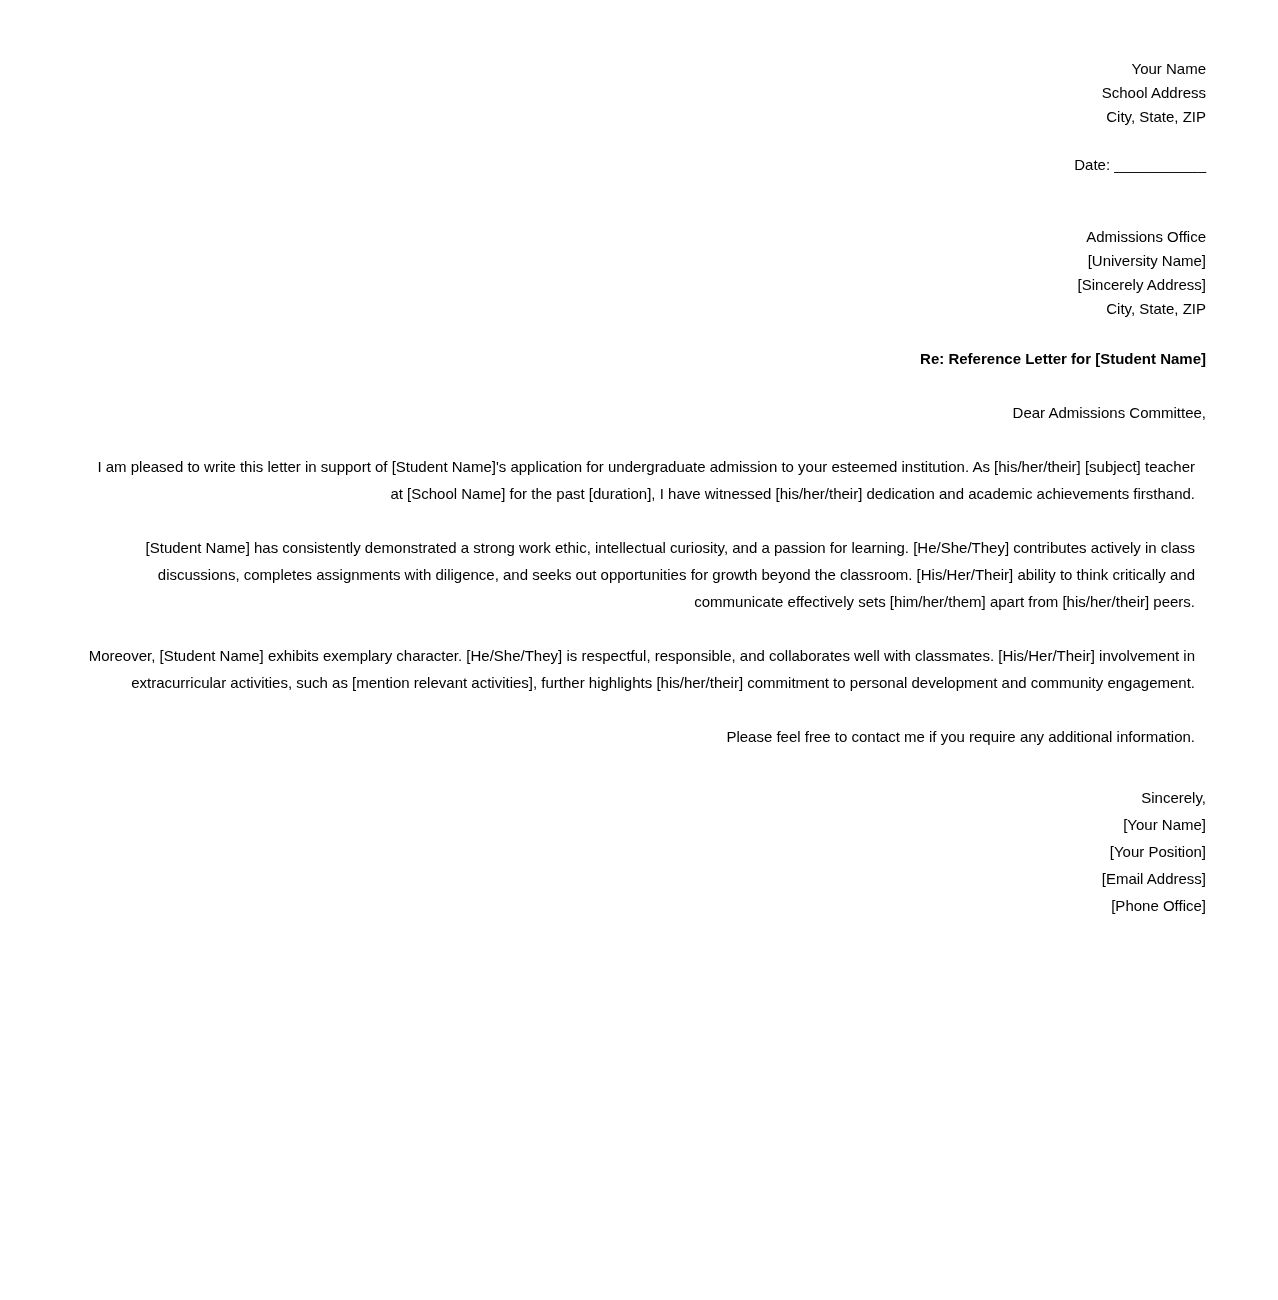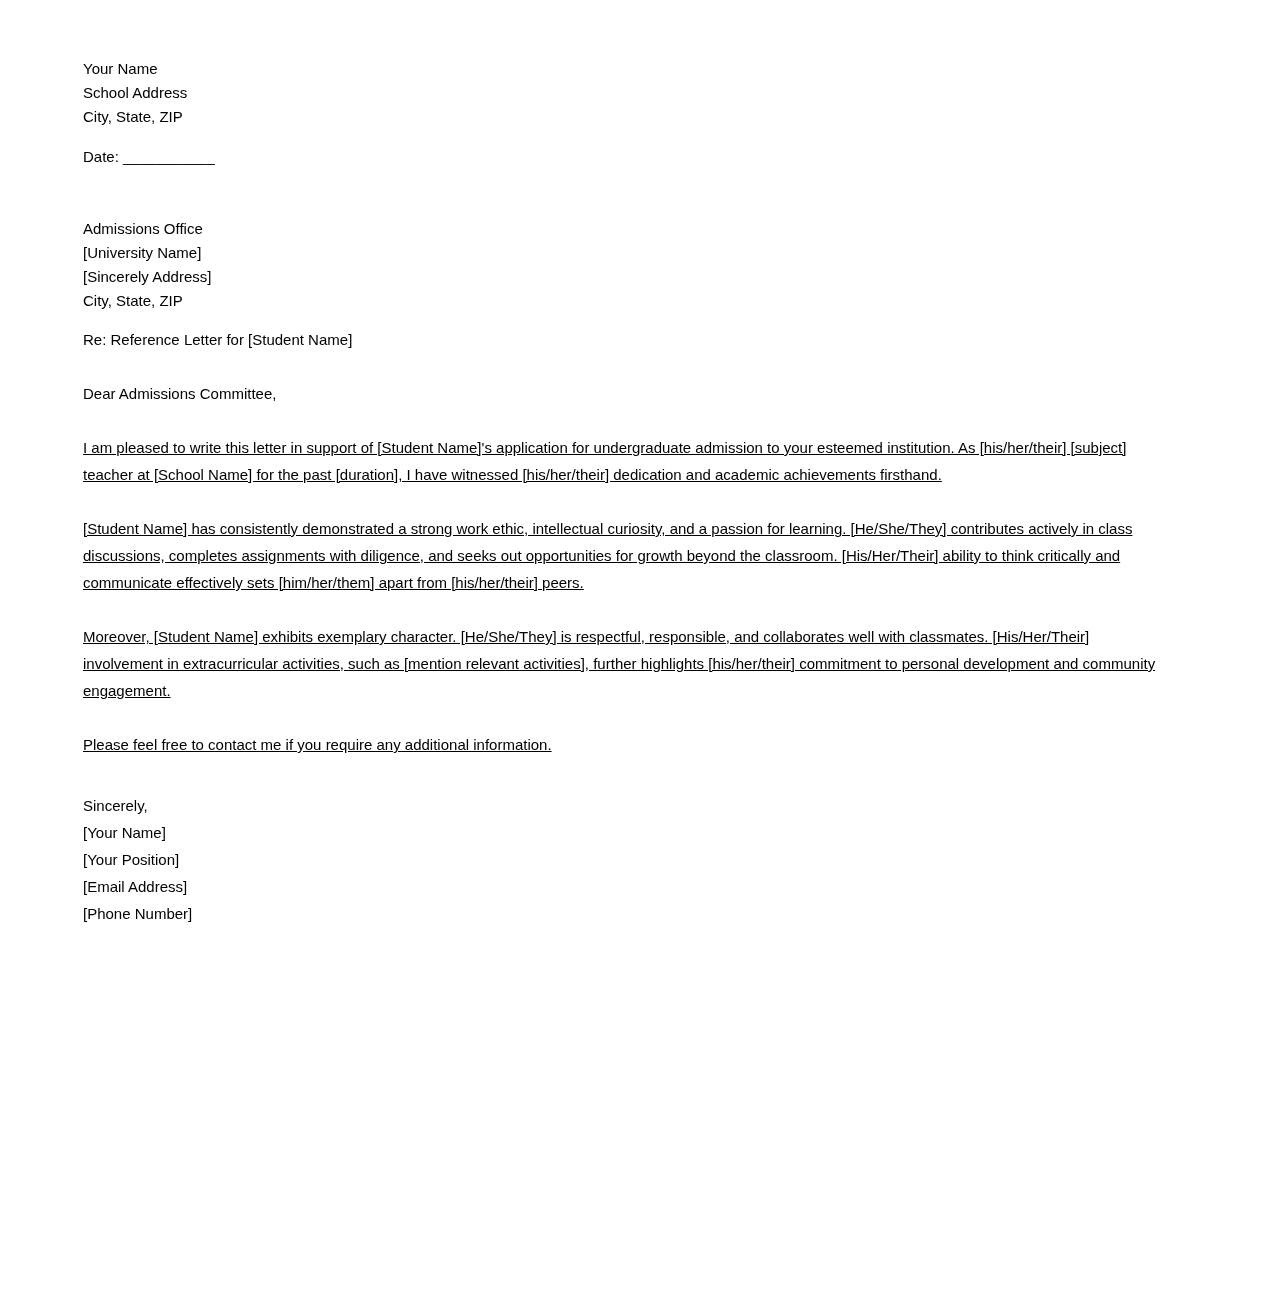--- a/index.html
+++ b/index.html
@@ -9,53 +9,53 @@
   }
   .page {
     position: relative;
     width: 1278px;
     height: 1300px;
     background: #ffffff;
     overflow: hidden;
   }
   .letter {
     box-sizing: border-box;
-    padding: 57px 109px 0 83px;
+    padding: 57px 72px 0 83px;
     width: 1278px;
     font-family: "Liberation Sans", "DejaVu Sans", sans-serif;
     font-size: 15px;
     color: #000000;
+    text-align: right;
     -webkit-font-smoothing: antialiased;
   }
   .addr-block div {
     line-height: 24px;
     white-space: pre;
   }
   .date-line {
-    margin-top: 16px;
+    margin-top: 24px;
     line-height: 24px;
     white-space: pre;
   }
   .recipient-block {
     margin-top: 48px;
   }
   .subject-line {
-    margin-top: 13px;
+    margin-top: 24px;
     line-height: 27px;
-    font-weight: normal;
+    font-weight: bold;
   }
   .salutation {
     margin-top: 27px;
     line-height: 27px;
   }
   .para {
     margin-top: 27px;
     line-height: 27px;
     max-width: 1112px;
-    text-decoration: underline;
   }
   .closing {
     margin-top: 34px;
     line-height: 27px;
   }
   .signature-block {
   }
   .signature-block div {
     line-height: 27px;
     white-space: pre;
@@ -90,17 +90,17 @@
     <div class="para">[Student Name] has consistently demonstrated a strong work ethic, intellectual curiosity, and a passion for learning. [He/She/They] contributes actively in class discussions, completes assignments with diligence, and seeks out opportunities for growth beyond the classroom. [His/Her/Their] ability to think critically and communicate effectively sets [him/her/them] apart from [his/her/their] peers.</div>
     <div class="para">Moreover, [Student Name] exhibits exemplary character. [He/She/They] is respectful, responsible, and collaborates well with classmates. [His/Her/Their] involvement in extracurricular activities, such as [mention relevant activities], further highlights [his/her/their] commitment to personal development and community engagement.</div>
     <div class="para">Please feel free to contact me if you require any additional information.</div>
 
     <div class="closing">Sincerely,</div>
 
     <div class="signature-block">
       <div>[Your Name]</div>
       <div>[Your Position]</div>
       <div>[Email Address]</div>
-      <div>[Phone Number]</div>
+      <div>[Phone Office]</div>
     </div>
 
   </div>
 </div>
 
 </body></html>

